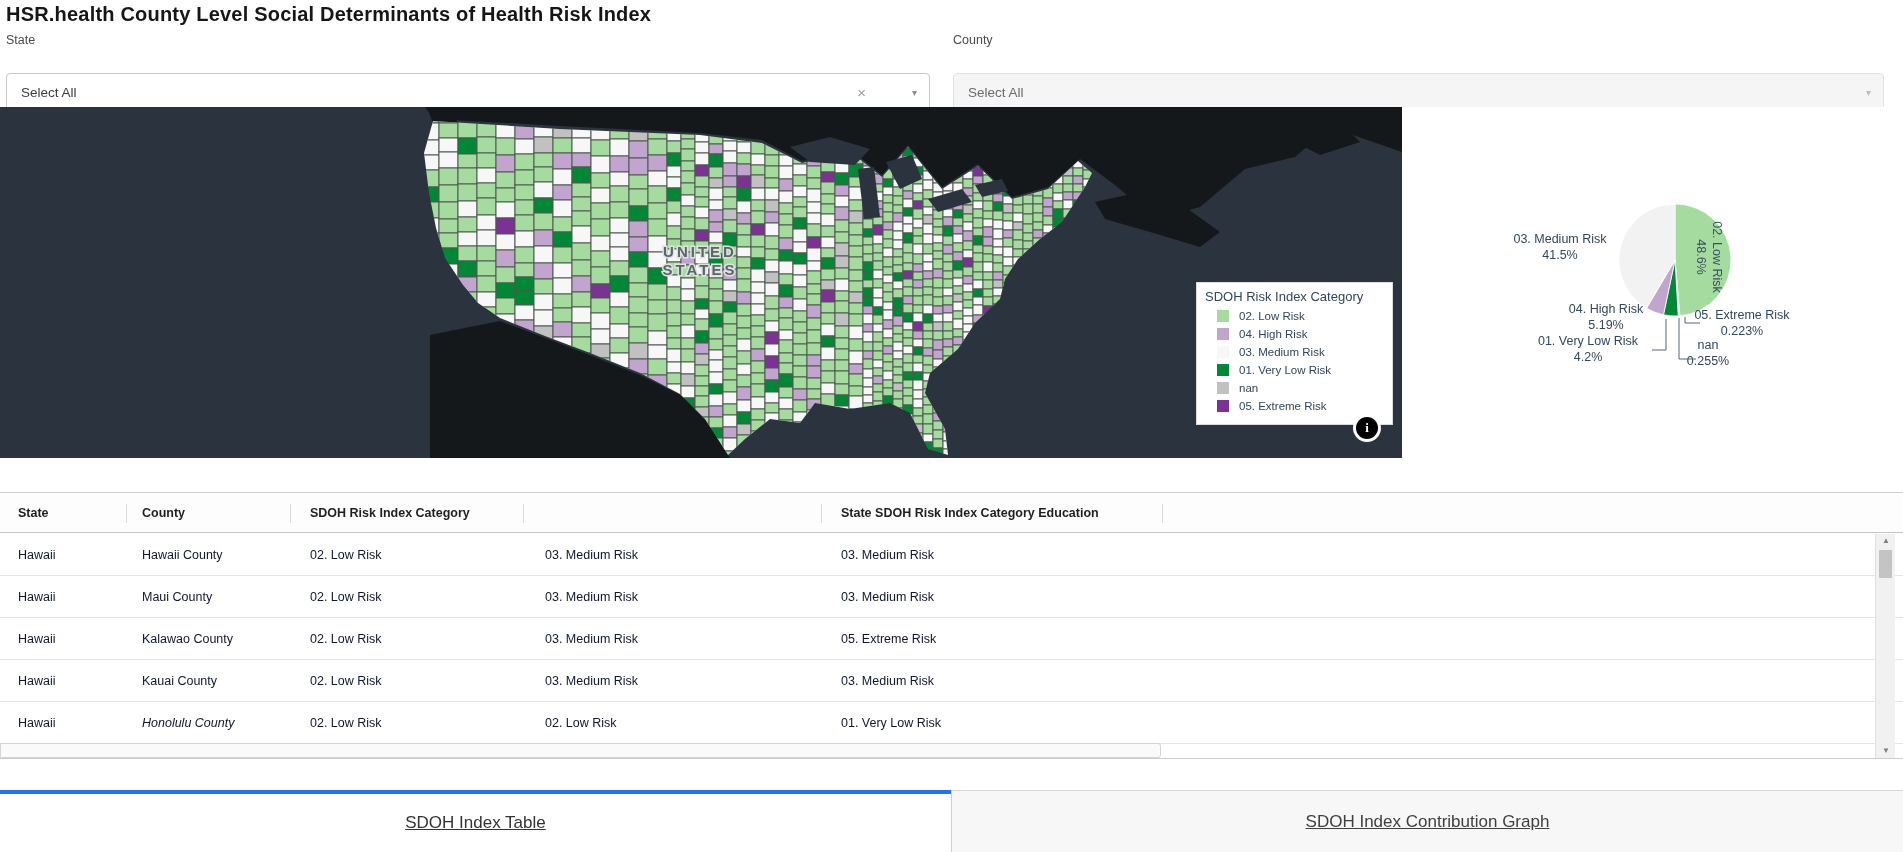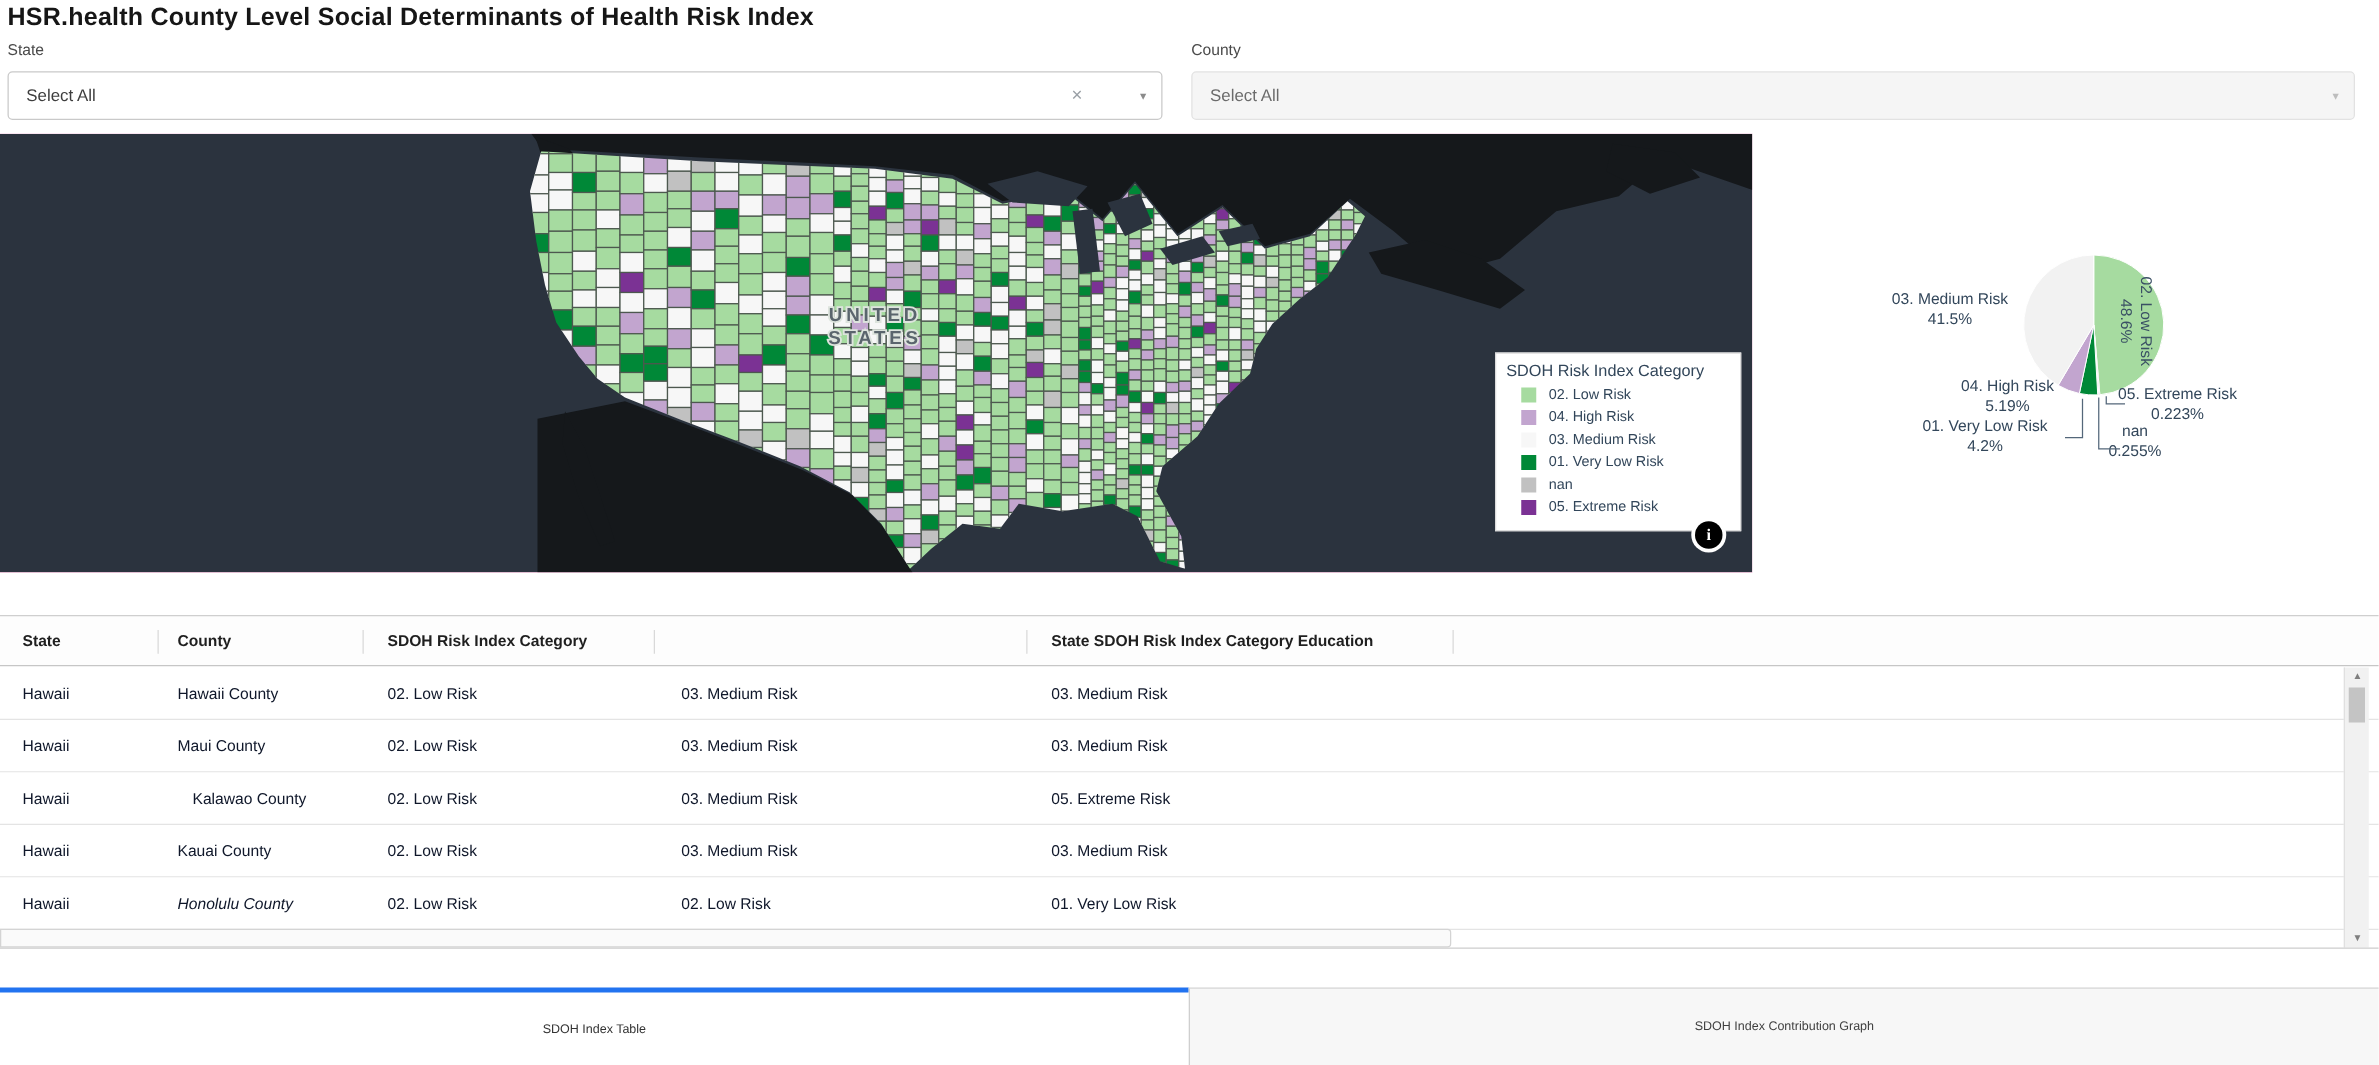--- a/index.html
+++ b/index.html
@@ -6,21 +6,21 @@
   html,body { width:1903px; height:852px; background:#ffffff; overflow:hidden;
               font-family:"Liberation Sans", sans-serif; }
   .abs { position:absolute; }
   #stage { position:relative; width:1903px; height:852px; background:#fff;border-radius:27px; }
 
   
   #page-title { left:6px; top:3px; font-size:20px; font-weight:bold; color:#161616; letter-spacing:.2px; }
 
   
   .filter-label { top:33px; font-size:12.5px; color:#4a4a4a; }
-  .combo { top:57px; height:39px; border-radius:4px; display:flex; align-items:center; font-size:13.5px;gap:32px; }
+  .combo { top:73px; height:39px; border-radius:4px; display:flex; align-items:center; font-size:13.5px;gap:32px; }
   #state-combo { left:6px; width:924px; background:#fff; border:1px solid #c9c9c9; color:#3d3d3d; }
   #county-combo { left:953px; width:931px; background:#f5f5f5; border:1px solid #e2e2e2; color:#6b6b6b; }
   .combo .val { padding-left:14px; flex:1; }
   .combo .xicon { color:#9aa0a6; font-size:15px; margin-right:14px; cursor:pointer; }
   .combo .caret { color:#8b8b8b; font-size:10px; margin-right:12px; }
   #county-combo .caret { color:#bdbdbd; }
 
   
   #map-panel { left:0; top:107px; width:1402px; height:351px; background:#f9a8d4; overflow:hidden; }
   #legend-box { left:1196px; top:175px; width:197px; background:#ffffff; border:1px solid #dcdcdc;
@@ -55,21 +55,21 @@
   .scr-arrow { position:absolute; left:0; width:20px; height:14px; color:#7e7e7e; font-size:8px;
                text-align:center; line-height:14px; cursor:pointer; }
   #vthumb { position:absolute; left:3px; top:16px; width:13px; height:28px; background:#c4c4c4; cursor:pointer; }
   #hscroll-thumb { position:absolute; left:0px; top:251px; width:1161px; height:15px;
                    background:#fafafa; border:1px solid #d4d4d4; border-radius:0 3px 3px 0; cursor:pointer; }
   #table-bottom-line { position:absolute; left:0; top:266px; width:1903px; height:1px; background:#cdcdcd; }
 
   
   #tabbar { left:0; top:790px; width:1903px; height:62px; }
   .tab { position:absolute; top:0; height:62px; display:flex; align-items:center; justify-content:center;
-         font-size:10px; color:#333; cursor:pointer; }
+         font-size:17px; color:#333; cursor:pointer;text-decoration:underline; }
   #tab-active { left:0; width:951px; background:#ffffff; border-top:4px solid #2273f0; }
   #tab-inactive { left:951px; width:952px; background:#f7f7f7; border-top:1px solid #d6d6d6; border-left:1px solid #cfcfcf; color:#3f3f3f; }
 </style>
 </head>
 <body>
 
 <div id="stage">
 
   <div id="page-title" class="abs">HSR.health County Level Social Determinants of Health Risk Index</div>
 
@@ -1922,21 +1922,21 @@
         </div>
         <div class="trow">
           <span class="tcell" style="left: 18px;">Hawaii</span>
           <span class="tcell" style="left: 142px;">Maui County</span>
           <span class="tcell" style="left: 310px;">02. Low Risk</span>
           <span class="tcell" style="left: 545px;">03. Medium Risk</span>
           <span class="tcell" style="left: 841px;">03. Medium Risk</span>
         </div>
         <div class="trow">
           <span class="tcell" style="left: 18px;">Hawaii</span>
-          <span class="tcell" style="left: 142px; margin-left: 12px;">Kalawao County</span>
+          <span class="tcell" style="left: 142px;">Kalawao County</span>
           <span class="tcell" style="left: 310px;">02. Low Risk</span>
           <span class="tcell" style="left: 545px;">03. Medium Risk</span>
           <span class="tcell" style="left: 841px;">05. Extreme Risk</span>
         </div>
         <div class="trow">
           <span class="tcell" style="left: 18px;">Hawaii</span>
           <span class="tcell" style="left: 142px;">Kauai County</span>
           <span class="tcell" style="left: 310px;">02. Low Risk</span>
           <span class="tcell" style="left: 545px;">03. Medium Risk</span>
           <span class="tcell" style="left: 841px;">03. Medium Risk</span>

